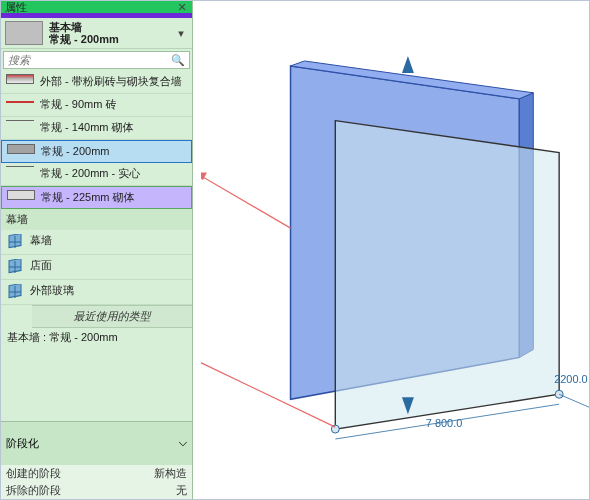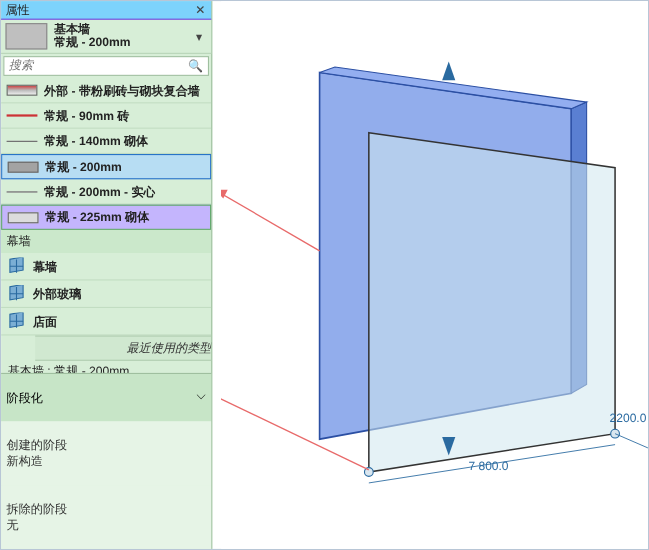--- a/index.html
+++ b/index.html
@@ -1,47 +1,47 @@
 <!DOCTYPE html>
 <html><head>
 <meta charset="utf-8">
 <style>
   * { box-sizing: border-box; margin: 0; padding: 0; }
   html, body { width: 590px; height: 500px; font-family: "Microsoft YaHei", sans-serif; font-size: 11px; background: #fff; overflow: hidden; }
   .root { position: relative; width: 590px; height: 500px; border: 1px solid #b8c6d6; }
   .panel { position: absolute; left: 0; top: 0; width: 192px; height: 498px; background: #d7eed7; border-right: 1px solid #9fbf9f; display: flex; flex-direction: column; }
-  .panel-header { display: flex; align-items: center; justify-content: space-between; background: #7dd3fc; border-bottom: 1px solid #6d28d9; padding: 2px 4px; height: 17px; }
+  .panel-header { display: flex; align-items: center; justify-content: space-between; background: #22c55e; border-bottom: 5px solid #6d28d9; padding: 2px 4px; height: 17px; }
   .panel-title { font-size: 11px; color: #222; }
   .close-icon { width: 12px; height: 12px; display: flex; align-items: center; justify-content: center; cursor: pointer; color: #444; font-size: 11px; }
   .family-row { display: flex; align-items: center; padding: 3px 4px; background: #d7eed7; border-bottom: 1px solid #b8d4b8; }
   .family-thumb { width: 38px; height: 24px; background: #bfbfbf; border: 1px solid #888; margin-right: 6px; }
   .family-text { display: flex; flex-direction: column; line-height: 12px; flex: 1; }
   .family-name, .family-type { font-size: 11px; color: #222; white-space: nowrap; overflow: hidden; text-overflow: ellipsis; font-weight: bold; }
   .chev { width: 14px; text-align: center; color: #444; }
   .search-row { display: flex; align-items: center; background: #fff; border: 1px solid #9fbf9f; margin: 2px; }
   .search-input { flex: 1; border: none; outline: none; font-size: 11px; font-style: italic; color: #777; padding: 2px 4px; background: transparent; }
   .search-icon { padding: 0 4px; color: #2a6aa0; }
   .list { flex: 1; overflow: hidden; }
-  .item { display: flex; align-items: center; padding: 3px 5px; border-bottom: 1px solid #c2ddc2; cursor: pointer; min-height: 23px; font-weight: bold; }
+  .item { display: flex; align-items: flex-start; padding: 3px 5px; border-bottom: 1px solid #c2ddc2; cursor: pointer; min-height: 23px; }
   .item .swatch { width: 28px; height: 10px; margin-right: 6px; border: 1px solid #666; background: #dcdcdc; flex-shrink: 0; }
   .item .swatch.line { height: 0; border: none; border-top: 2px solid #c33; margin-top: 4px; margin-bottom: 4px; }
   .item .swatch.dark0 { border: none; height: 0; border-top: 1px solid #666; }
   .item .swatch.darkbox { background: #a3a3a3; }
   .item-label { font-size: 11px; color: #222; white-space: nowrap; overflow: hidden; text-overflow: ellipsis; }
   .item.highlight1 { background: #b7ddf3; border: 1px solid #2874c7; }
   .item.highlight2 { background: #c4b5fd; border: 1px solid #5aa860; }
   .section-head { padding: 3px 5px; background: #cbe8cb; font-size: 11px; color: #222; }
   .curtain-icon { width: 18px; height: 18px; margin-right: 6px; display: flex; align-items: center; justify-content: center; flex-shrink: 0; }
-  .recent-head { text-align: right; font-style: italic; padding: 3px 0; color: #333; border-top: 1px solid #b0ccb0; border-bottom: 1px solid #b0ccb0; background: #d0e8d0; margin-left: 31px; }
+  .recent-head { text-align: center; font-style: italic; padding: 3px 0; color: #333; border-top: 1px solid #b0ccb0; border-bottom: 1px solid #b0ccb0; background: #d0e8d0; margin-left: 31px; }
   .recent-item { padding: 2px 6px; font-size: 11px; color: #222; }
   .bottom-props { margin-top: auto; border-top: 1px solid #9fbf9f; }
   .bottom-props .head { display: flex; justify-content: space-between; padding: 14px 5px; background: #c7e5c7; font-size: 11px; }
-  .kv { display: flex; padding: 14px 5px; font-size: 11px; background: #e6f4e6; flex-direction: column; }
+  .kv { display: flex; padding: 1px 5px; font-size: 11px; background: #e6f4e6; }
   .kv .k { width: 86px; color: #333; }
-  .kv .v { flex: 1; color: #333; }
+  .kv .v { flex: 1; color: #333; text-align: right; }
   .viewport { position: absolute; left: 200px; top: 0; right: 0; bottom: 0; background: #fff; }
   svg.canvas { width: 100%; height: 100%; }
 </style>
 </head>
 <body>
 
 <div class="root">
   <div class="panel">
 
     <div class="panel-header">
@@ -104,31 +104,31 @@
             <span class="item-label">幕墙</span>
           </div>
           <div class="item">
             <span class="curtain-icon">
               <svg width="16" height="16">
                 <rect x="2" y="2" width="12" height="12" fill="#7baed4" stroke="#2a6aa0" transform="skewY(-10)"></rect>
                 <line x1="2" y1="8" x2="14" y2="8" stroke="#2a6aa0"></line>
                 <line x1="8" y1="2" x2="8" y2="14" stroke="#2a6aa0"></line>
               </svg>
             </span>
-            <span class="item-label">外部玻璃</span>
+            <span class="item-label">店面</span>
           </div>
           <div class="item">
             <span class="curtain-icon">
               <svg width="16" height="16">
                 <rect x="2" y="2" width="12" height="12" fill="#7baed4" stroke="#2a6aa0" transform="skewY(-10)"></rect>
                 <line x1="2" y1="8" x2="14" y2="8" stroke="#2a6aa0"></line>
                 <line x1="8" y1="2" x2="8" y2="14" stroke="#2a6aa0"></line>
               </svg>
             </span>
-            <span class="item-label">店面</span>
+            <span class="item-label">外部玻璃</span>
           </div>
         </div>
 
       <div class="recent-head">最近使用的类型</div>
       <div id="recent-items">
           <div class="recent-item">基本墙 : 常规 - 200mm</div>
         </div>
     </div>
 
     <div class="bottom-props">

